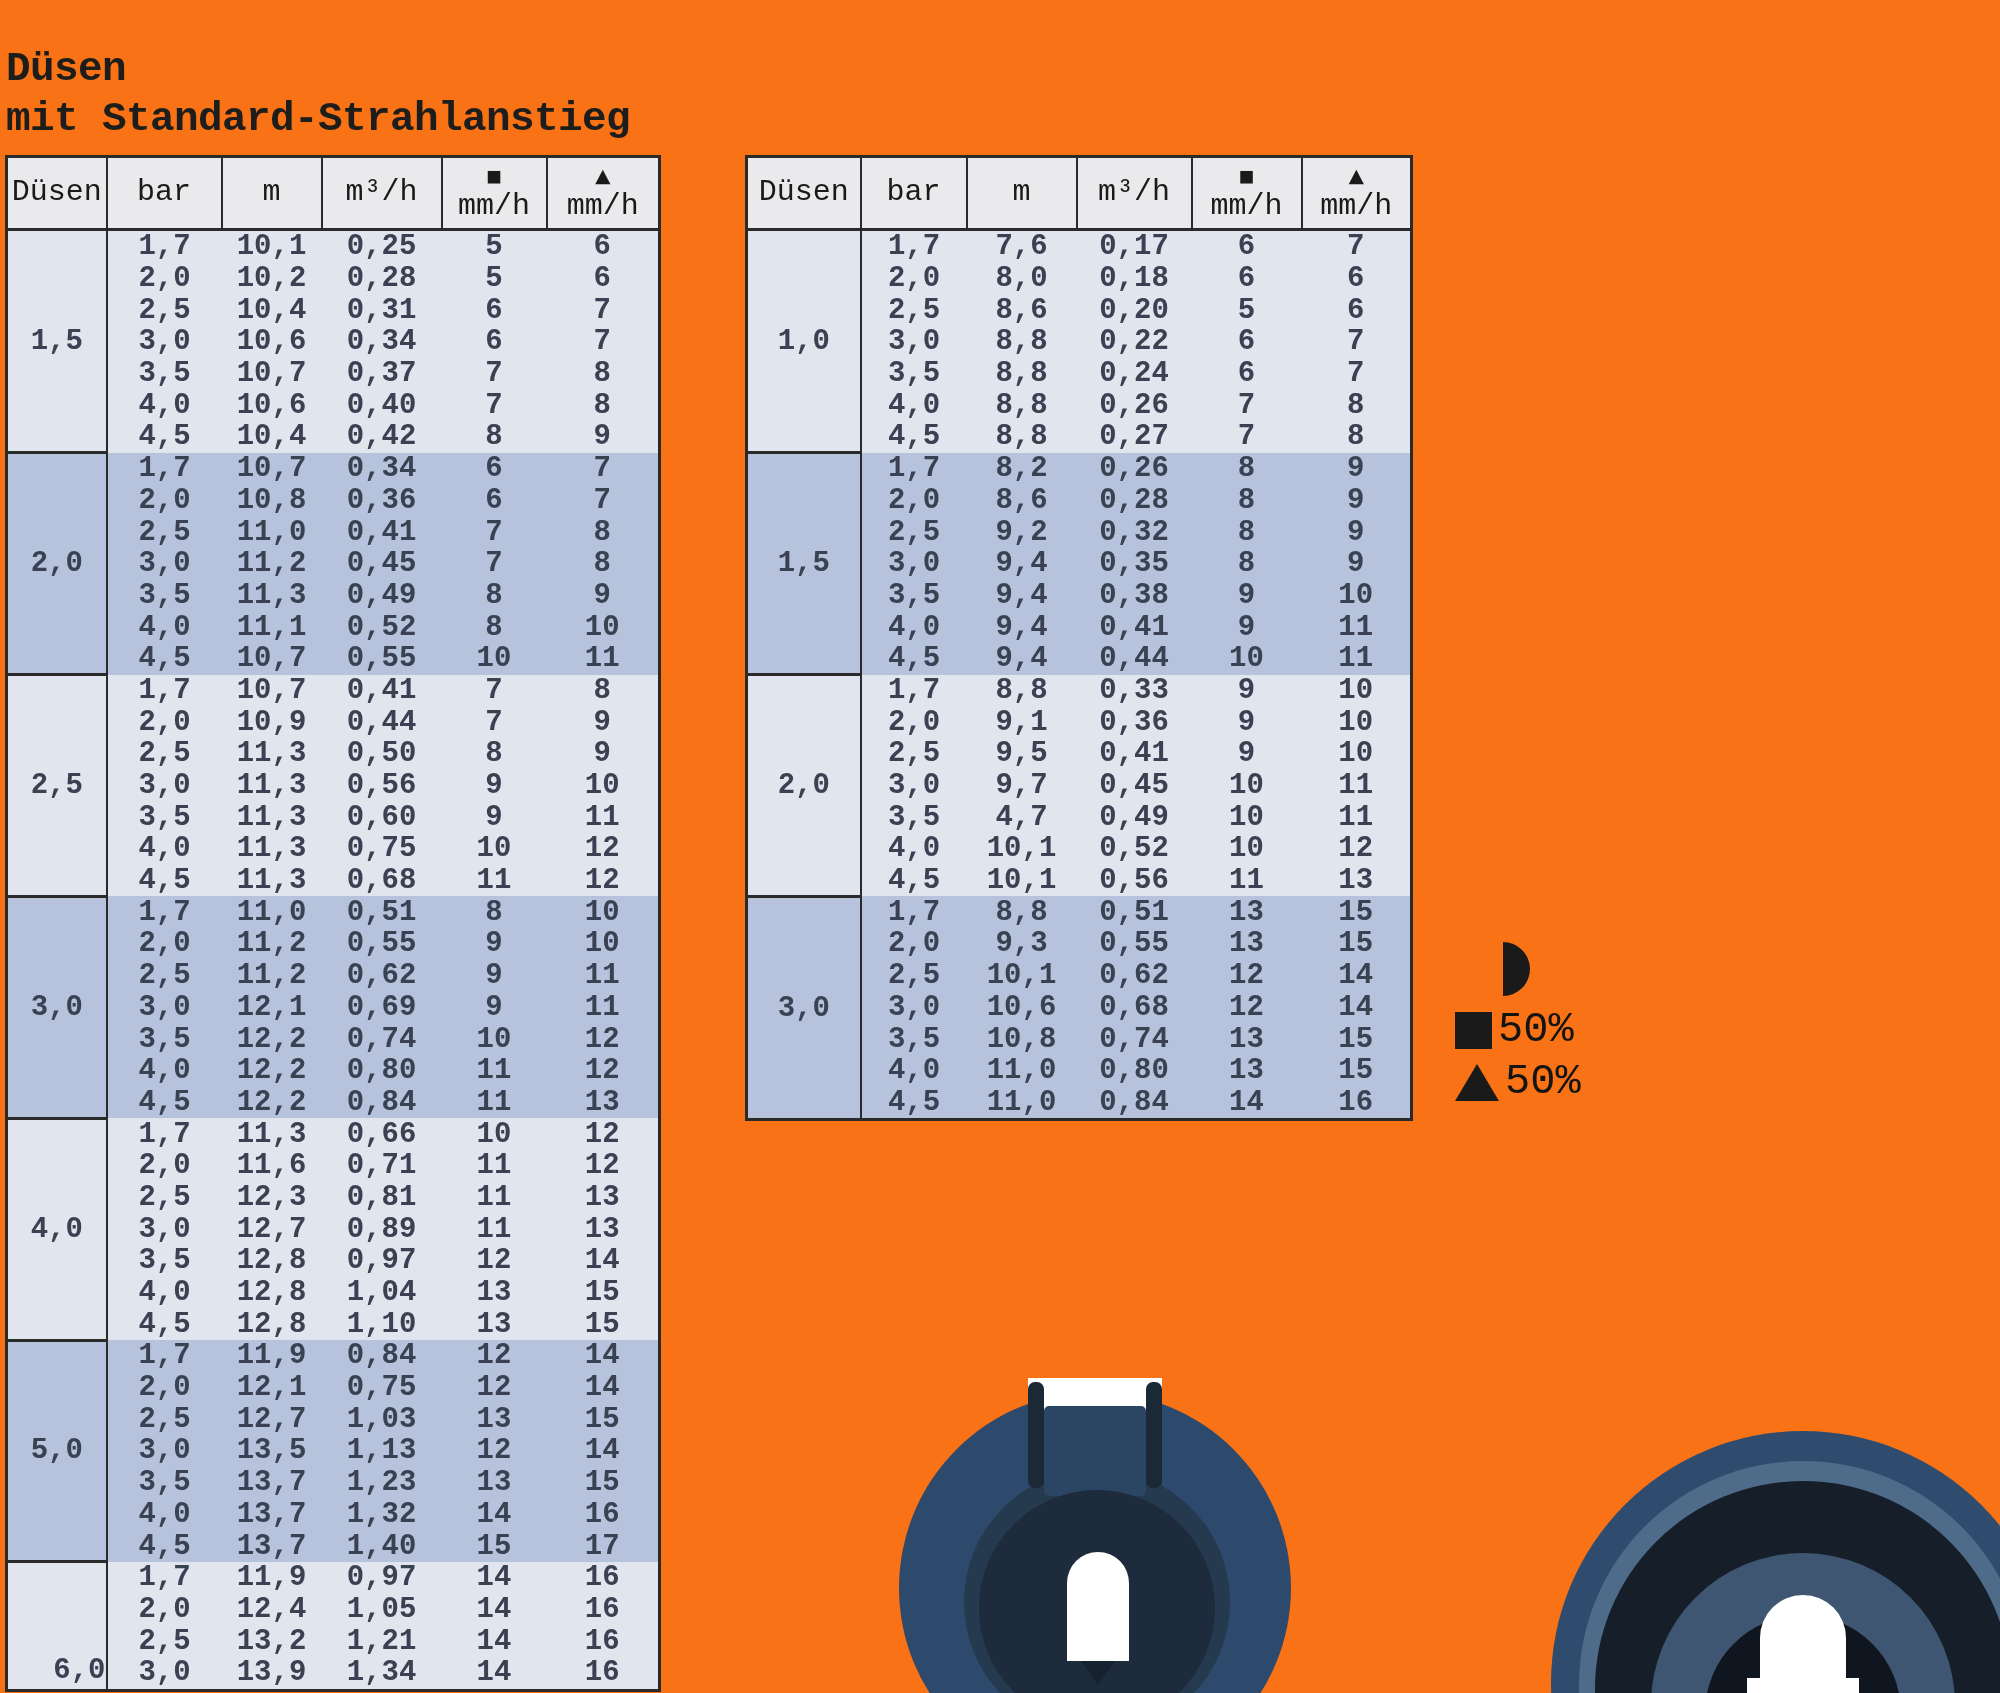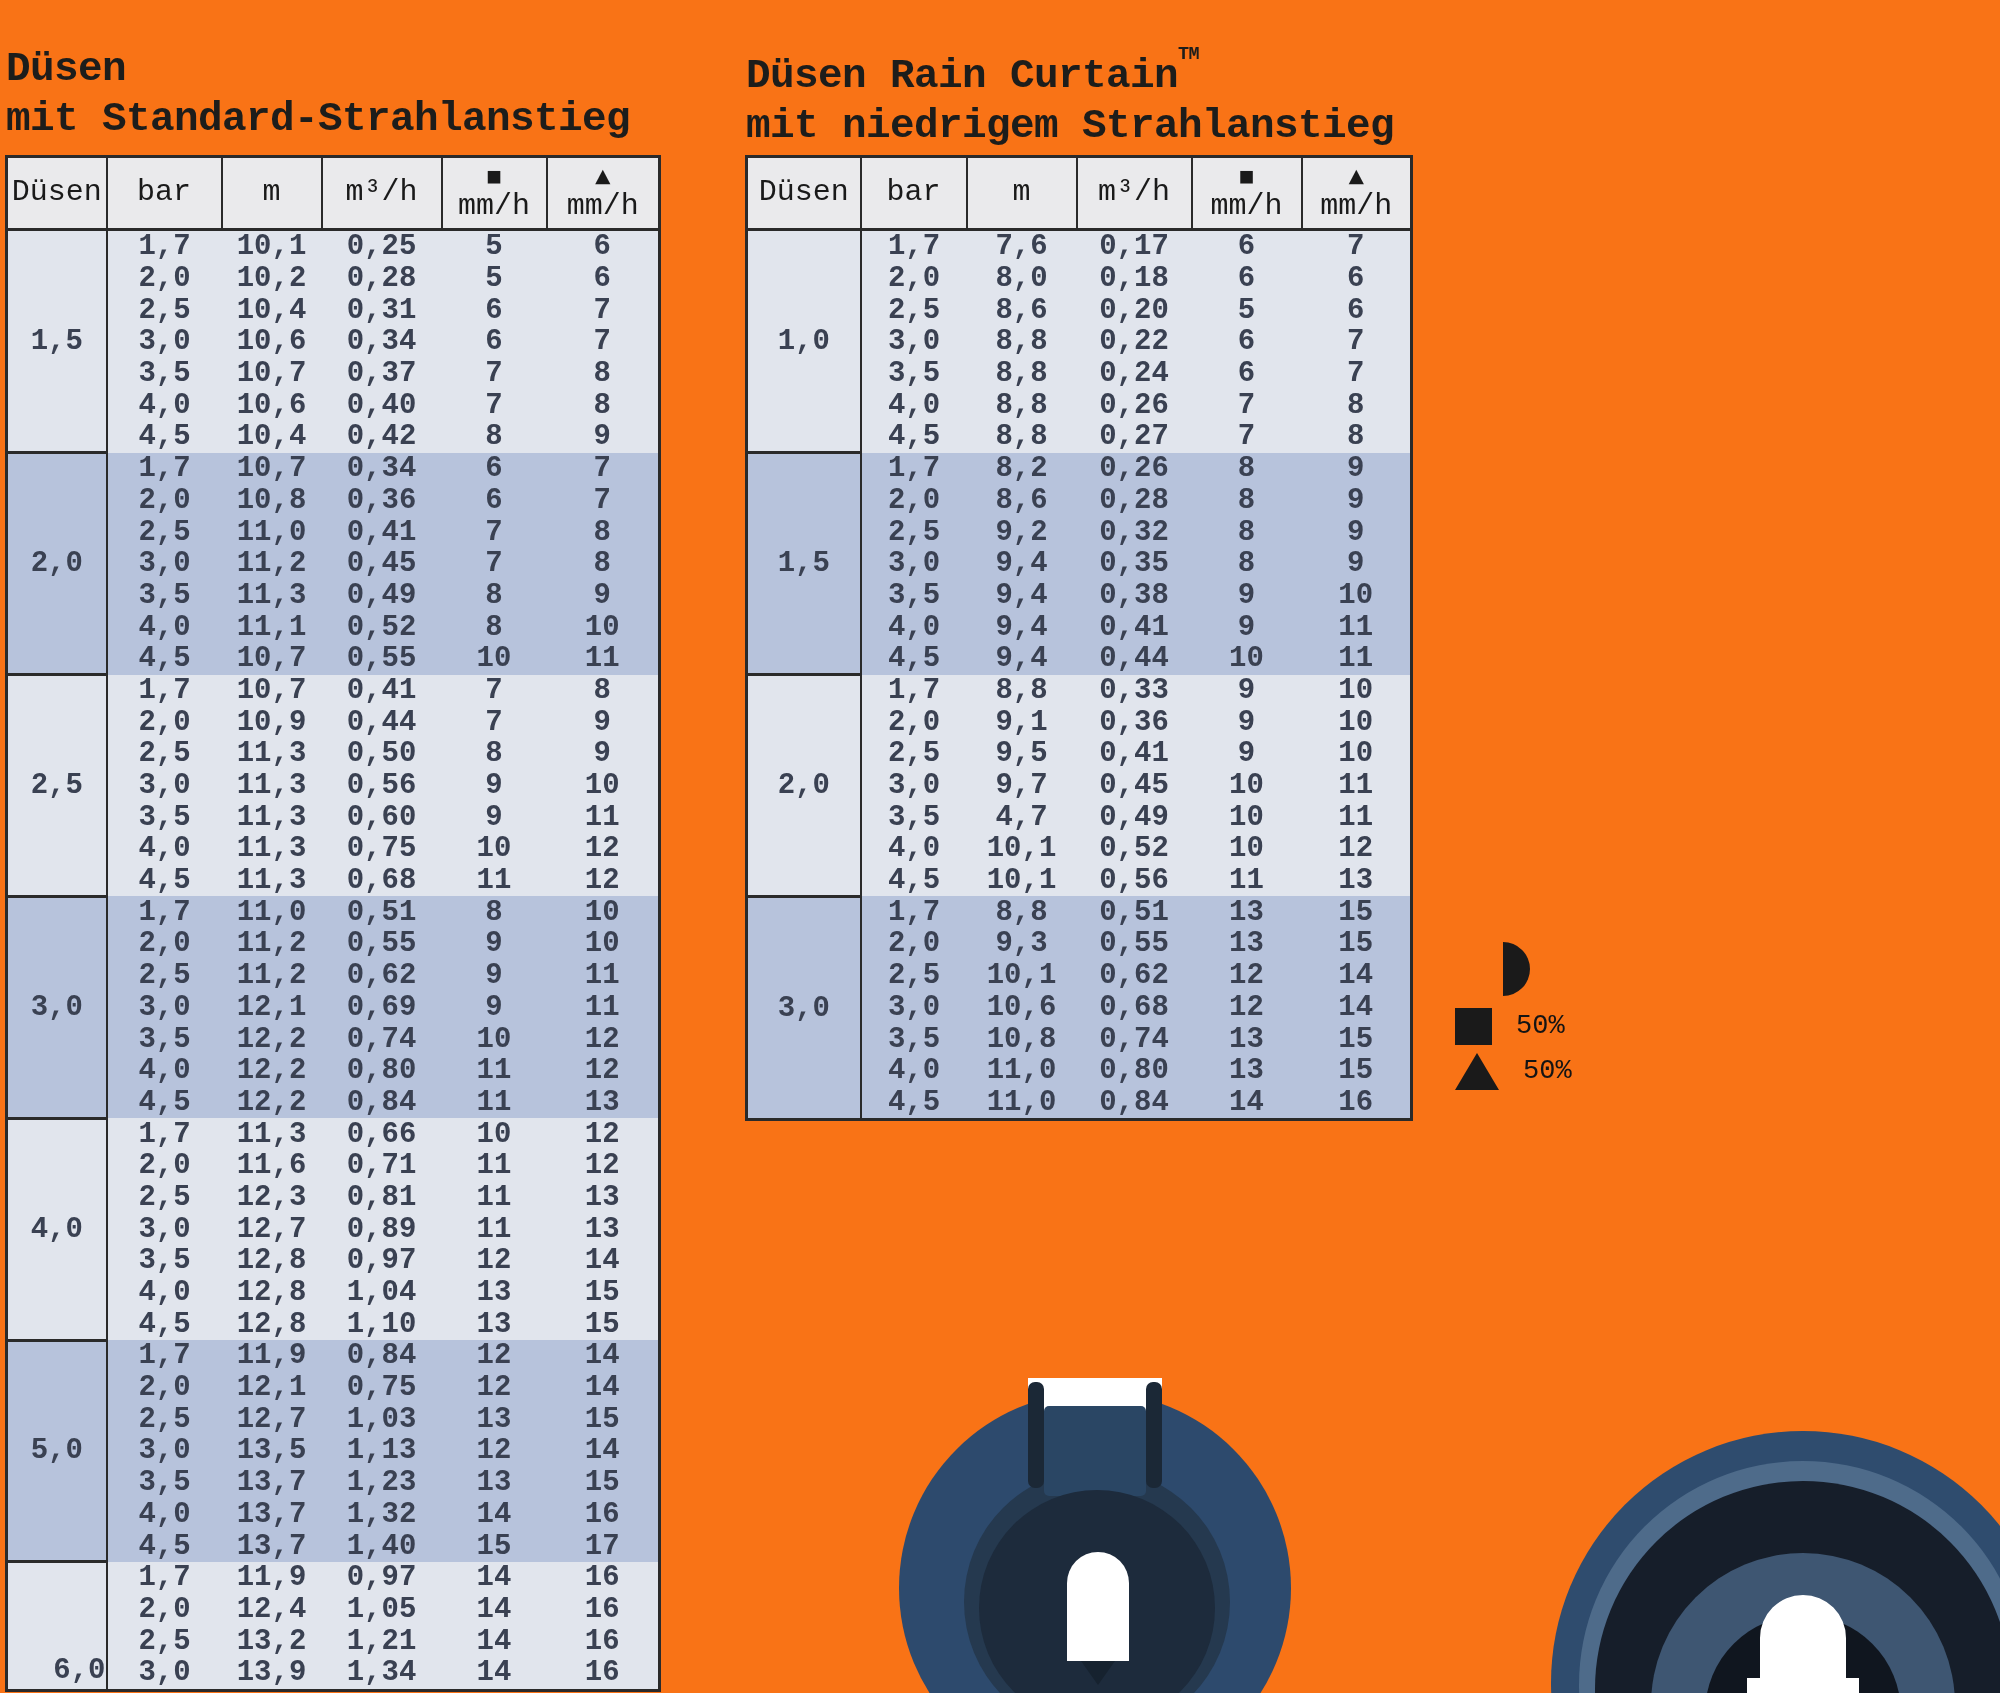--- a/index.html
+++ b/index.html
@@ -48,41 +48,40 @@
   }
   tbody.cut td.nozzle-cell { vertical-align:bottom; padding-bottom:4px;text-align:right; }
 
   
   .legend { position:absolute; left:1455px; top:942px; color:#141414; }
   .half-circle {
     width:27px; height:54px; margin-left:48px; margin-bottom:12px;
     background:#1a1a1a; border-radius:0 54px 54px 0;
   }
   .legend-row { display:flex; align-items:center; margin-bottom:8px; }
-  .legend-row .pct { font-size:27px; line-height:1.05; margin-left:24px; }
+  .legend-row .pct { font-size:42px; line-height:1.05; margin-left:6px; }
   .sq-icon { width:37px; height:37px; background:#1a1a1a; display:inline-block; }
   .tri-icon {
     width:0; height:0; display:inline-block;
     border-left:22px solid transparent; border-right:22px solid transparent;
     border-bottom:37px solid #1a1a1a;
   }
 
   
   .nozzle { position:absolute; }
   #nozzle-left  { left:895px;  top:1378px; }
   #nozzle-right { left:1548px; top:1413px; }
 </style>
 </head>
 <body>
 
 <div class="page">
 
   <h2 class="title" id="left-title"><span>Düsen</span><br><span>mit Standard-Strahlanstieg</span></h2>
 
-  <h2 class="title" id="right-title"><span>Düsen Rain Curtain</span><sup class="tm">TM</sup><br><span>mit niedrigem Strahlanstieg</span></h2>
 
   <table class="perf" id="left-table">
       <colgroup>
         <col style="width: 100px;">
         <col style="width: 115px;">
         <col style="width: 100px;">
         <col style="width: 120px;">
         <col style="width: 105px;">
         <col style="width: 113px;">
       </colgroup>

